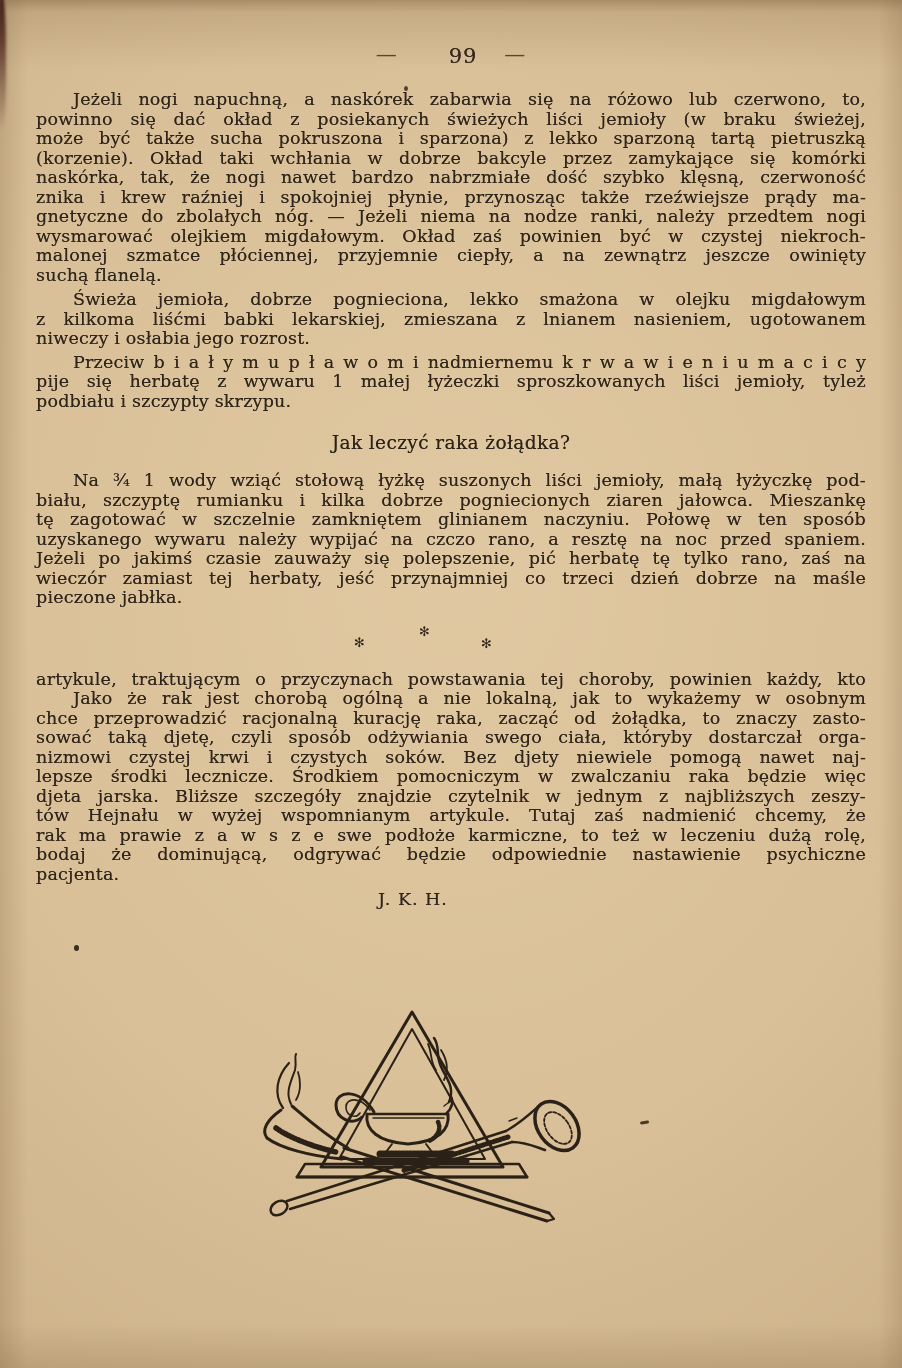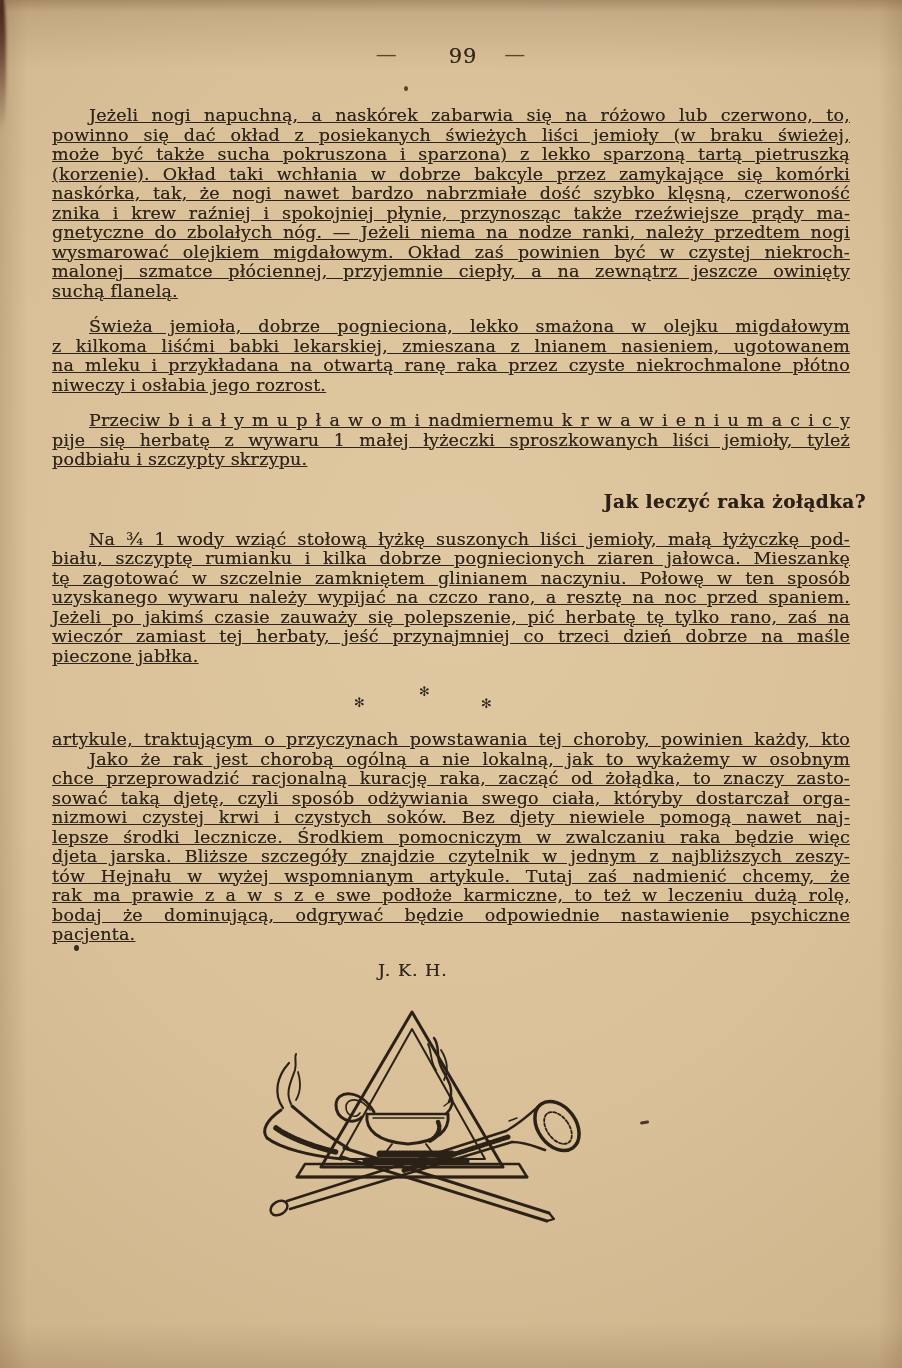--- a/index.html
+++ b/index.html
@@ -32,28 +32,28 @@
     font-size:17.5px;letter-spacing:0.2px;
     text-shadow:0 0 0.5px rgba(46,36,26,0.65);
   }
   .tline{
     height:19.5px;line-height:19.5px;
     text-align:justify;text-align-last:justify;text-justify:inter-word;
     white-space:normal;
   }
   .tline.first{text-indent:37px;}
   .tline.last{text-align:left;text-align-last:left;}
-  .para{margin:16px;text-decoration:underline;}
+  .para{margin:0;}
   .para.p2{margin-top:5px;}
   .para.p3{margin-top:4px;}
   .para.p4{margin-top:16px;}
   .para.p5{margin-top:18px;}
   .heading{
-    margin:20px 0 8px 0;font-size:18.5px;font-weight:bold;line-height:24px;
-    letter-spacing:0.4px;text-align:right;color:#2b2116;
+    margin:20px 0 8px 0;font-size:18.5px;font-weight:normal;line-height:24px;
+    letter-spacing:0.4px;text-align:center;color:#2b2116;
   }
   .divider{position:relative;height:30px;margin-top:14px;}
   .divider .st{
     position:absolute;font-family:"DejaVu Sans","Liberation Sans",sans-serif;
     font-size:13px;line-height:13px;color:#2e241a;text-shadow:none;
   }
   .divider .s1{left:318px;top:14px;}
   .divider .s2{left:383px;top:3px;}
   .divider .s3{left:445px;top:15px;}
   .signature{
@@ -88,21 +88,20 @@
         <div class="tline">naskórka, tak, że nogi nawet bardzo nabrzmiałe dość szybko klęsną, czerwoność</div>
         <div class="tline">znika i krew raźniej i spokojniej płynie, przynosząc także rzeźwiejsze prądy ma-</div>
         <div class="tline">gnetyczne do zbolałych nóg. — Jeżeli niema na nodze ranki, należy przedtem nogi</div>
         <div class="tline">wysmarować olejkiem migdałowym. Okład zaś powinien być w czystej niekroch-</div>
         <div class="tline">malonej szmatce płóciennej, przyjemnie ciepły, a na zewnątrz jeszcze owinięty</div>
         <div class="tline last">suchą flanelą.</div>
       </div>
     <div class="para p2">
         <div class="tline first">Świeża jemioła, dobrze pognieciona, lekko smażona w olejku migdałowym</div>
         <div class="tline">z kilkoma liśćmi babki lekarskiej, zmieszana z lnianem nasieniem, ugotowanem</div>
-        <div class="tline">na mleku i przykładana na otwartą ranę raka przez czyste niekrochmalone płótno</div>
         <div class="tline last">niweczy i osłabia jego rozrost.</div>
       </div>
     <div class="para p3">
         <div class="tline first">Przeciw b i a ł y m  u p ł a w o m  i nadmiernemu  k r w a w i e n i u  m a c i c y</div>
         <div class="tline">pije się herbatę z wywaru 1 małej łyżeczki sproszkowanych liści jemioły, tyleż</div>
         <div class="tline last">podbiału i szczypty skrzypu.</div>
       </div>
 
     <h2 class="heading">Jak leczyć raka żołądka?</h2>
 

